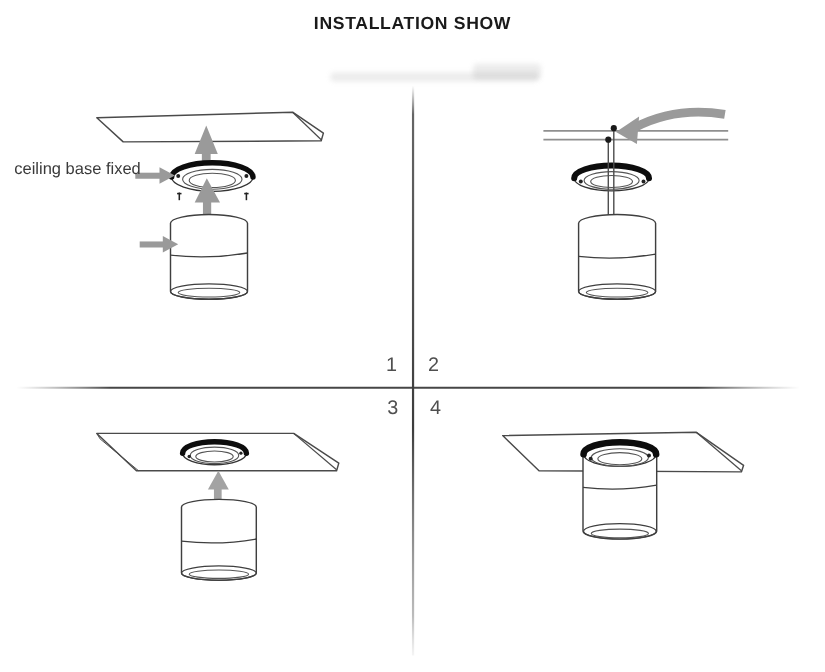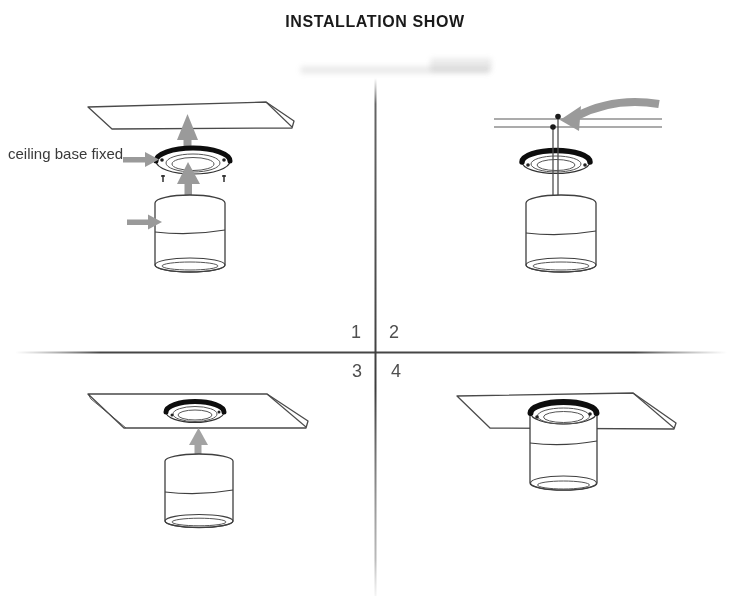--- a/index.html
+++ b/index.html
@@ -7,21 +7,21 @@
     position:relative;width:750px;height:611px;background:#ffffff;
     font-family:"Liberation Sans", sans-serif;overflow:hidden;
   }
   .page-title{
     position:absolute;left:0;top:13px;width:750px;text-align:center;
     font-size:16px;font-weight:bold;letter-spacing:.6px;color:#1a1a1a;
   }
   .diagram-svg{position:absolute;left:0;top:0;}
   .annotation{
     position:absolute;left:8px;top:141px;width:120px;
-    font-size:15px;color:#3a3a3a;line-height:25px;
+    font-size:15px;color:#3a3a3a;line-height:25px;text-align:right;
   }
   .annotation .line{display:block;}
   .quad-num{
     position:absolute;font-size:18px;color:#4f4f4f;
     transform:translate(-50%,-50%);
   }
   .q1{left:356px;top:332px;}
   .q2{left:394px;top:332px;}
   .q3{left:357px;top:371px;}
   .q4{left:396px;top:371px;}

